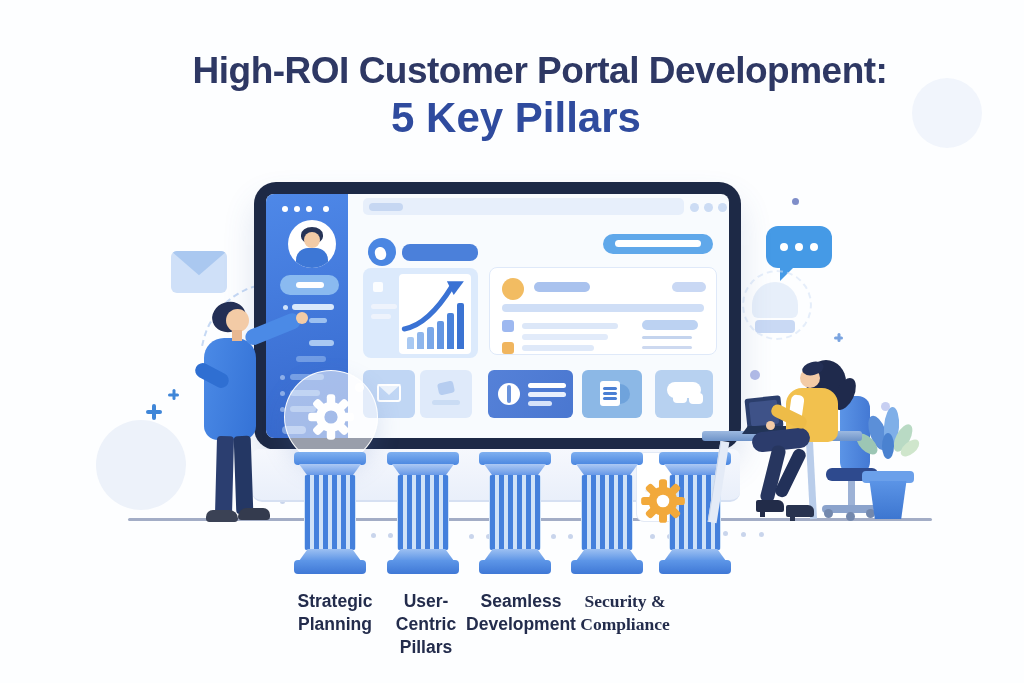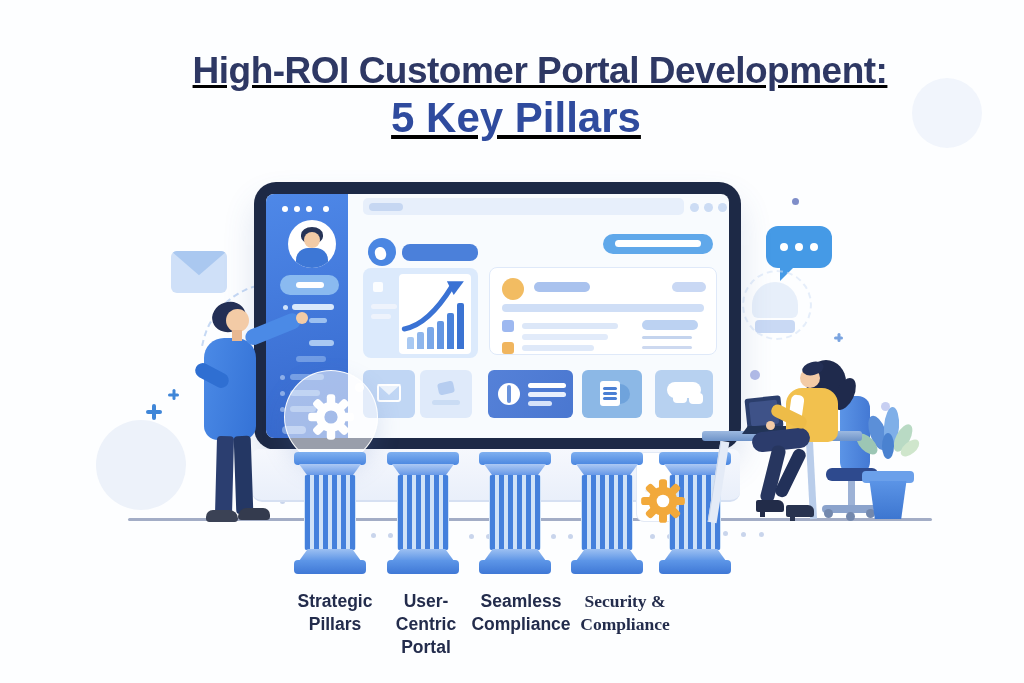--- a/index.html
+++ b/index.html
@@ -1,20 +1,20 @@
 <!DOCTYPE html>
 <html><head>
 <meta charset="utf-8">
 <style>
   html,body{margin:0;padding:0;background:#ffffff;}
   .scene{position:relative;width:1024px;height:683px;overflow:hidden;background:#fdfeff;
          font-family:"Liberation Sans", sans-serif;}
 
   
-  .title{position:absolute;left:0;top:50px;width:1024px;text-align:center;text-decoration:underline;}
+  .title{position:absolute;left:0;top:50px;width:1024px;text-align:center;}
   .t1{font-size:37px;font-weight:800;color:#2e3864;letter-spacing:-0.5px;transform:translateX(28px);}
   .t2{font-size:42px;font-weight:800;color:#2f4b9e;margin-top:2px;transform:translateX(4px);}
 
   
   .blob{position:absolute;border-radius:50%;}
   .dot{position:absolute;border-radius:50%;background:#c9d5ec;width:5px;height:5px;}
 
   
   .plus{position:absolute;}
   .plus::before,.plus::after{content:"";position:absolute;background:#3f86d8;border-radius:2px;}
@@ -491,18 +491,18 @@
       </div>
     <div class="shoe2">
         <b></b>
       </div>
     <div class="warm"></div>
     <div class="whand"></div>
     <div class="wface"></div>
     <div class="fringe"></div>
   </div>
 
-  <div class="plabel l1">Strategic Pillars</div>
-  <div class="plabel l2">User-Centric Portal</div>
-  <div class="plabel l3">Seamless Compliance</div>
+  <div class="plabel l1">Strategic Planning</div>
+  <div class="plabel l2">User-Centric Pillars</div>
+  <div class="plabel l3">Seamless Development</div>
   <div class="plabel l4">Security &amp; Compliance</div>
 
 </div>
 
 </body></html>

